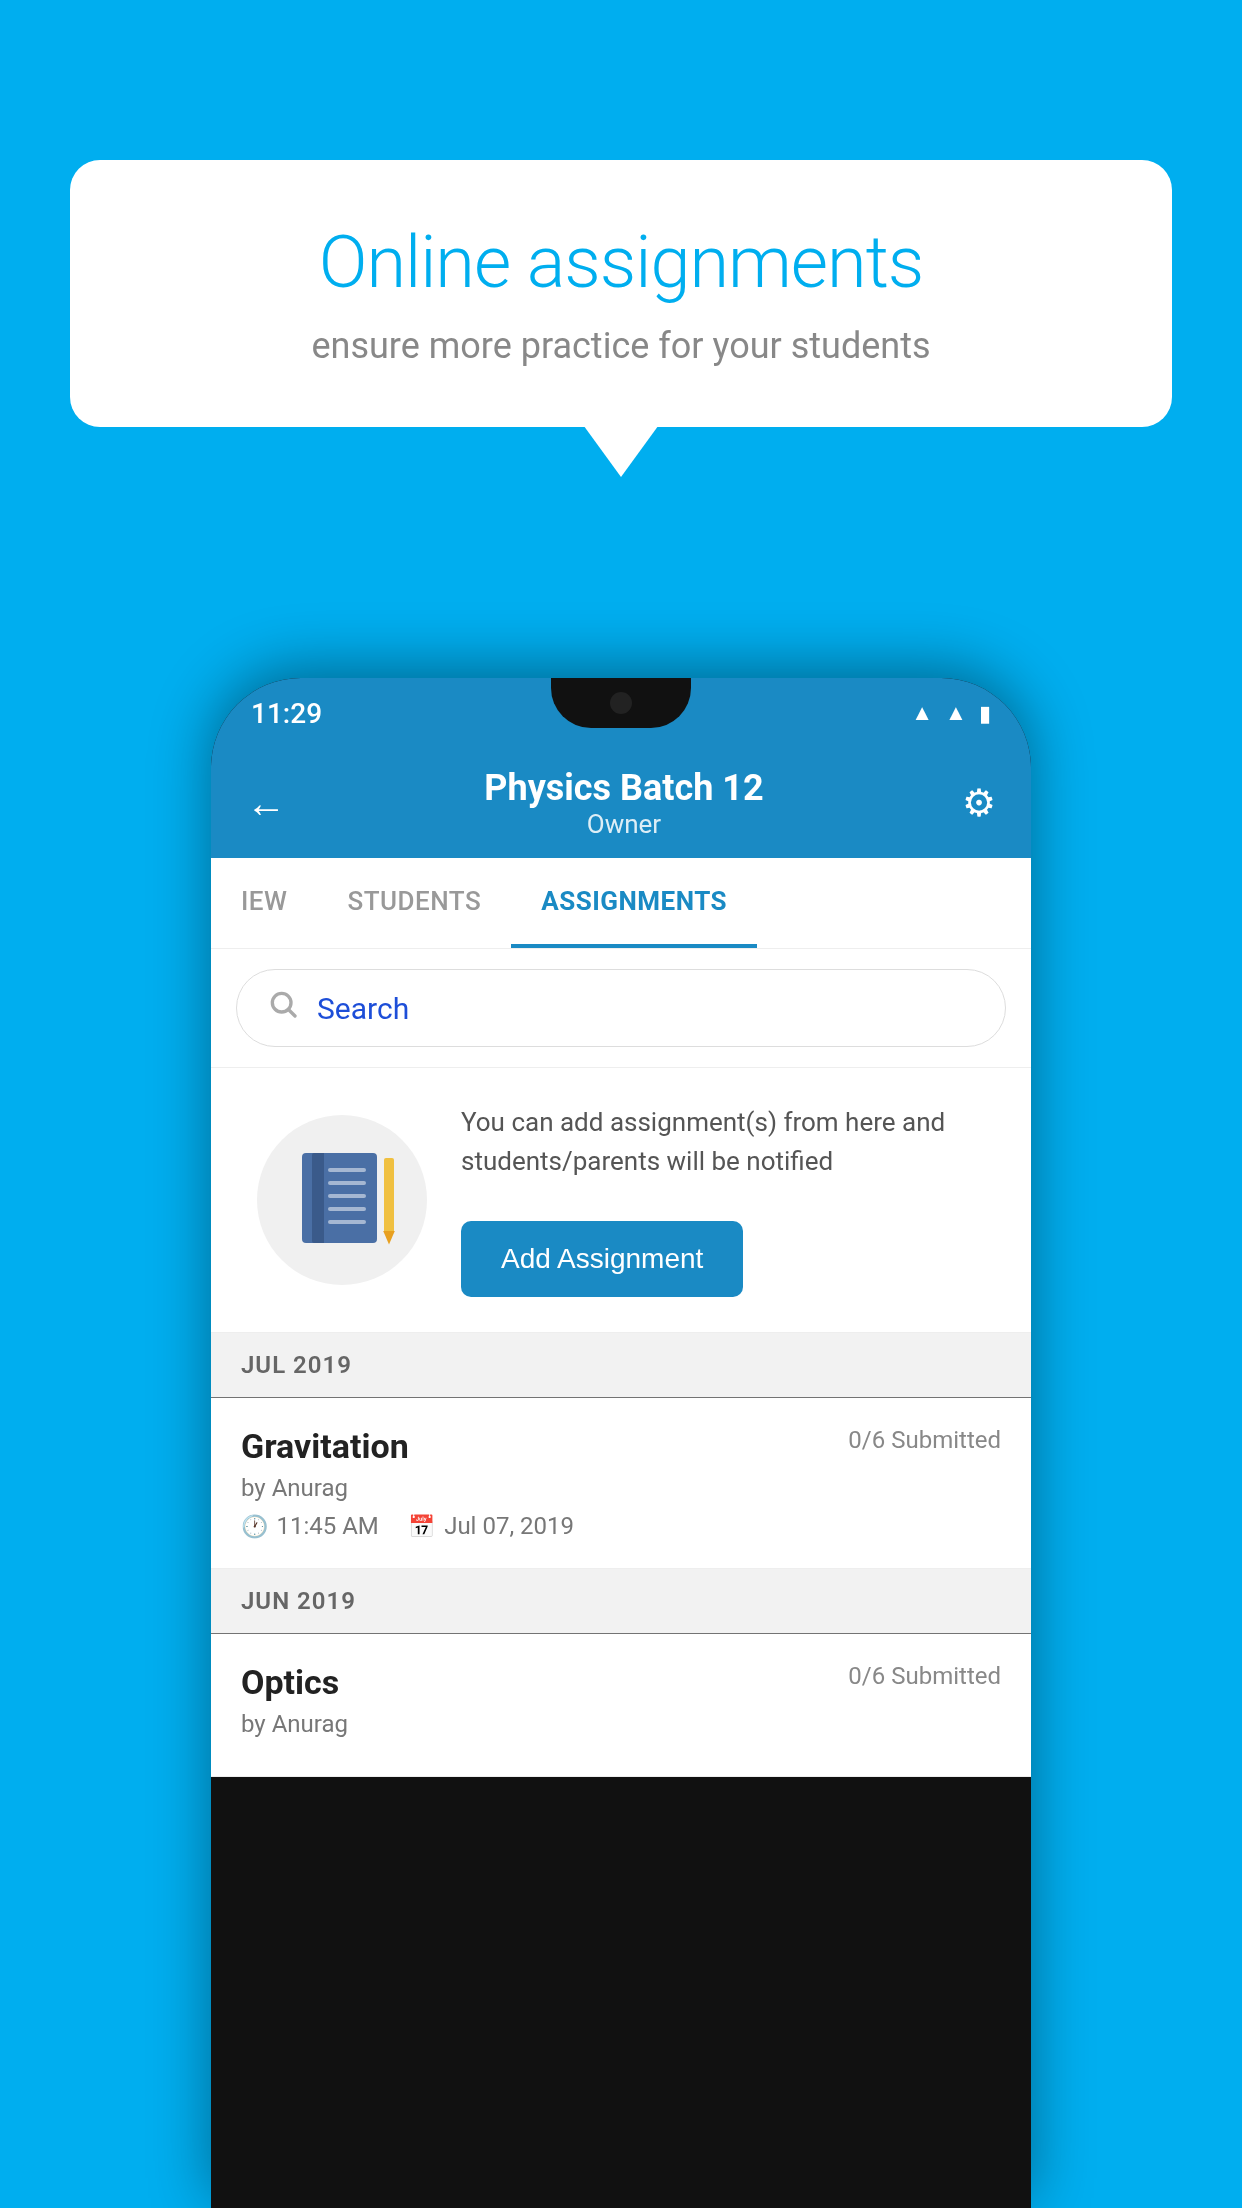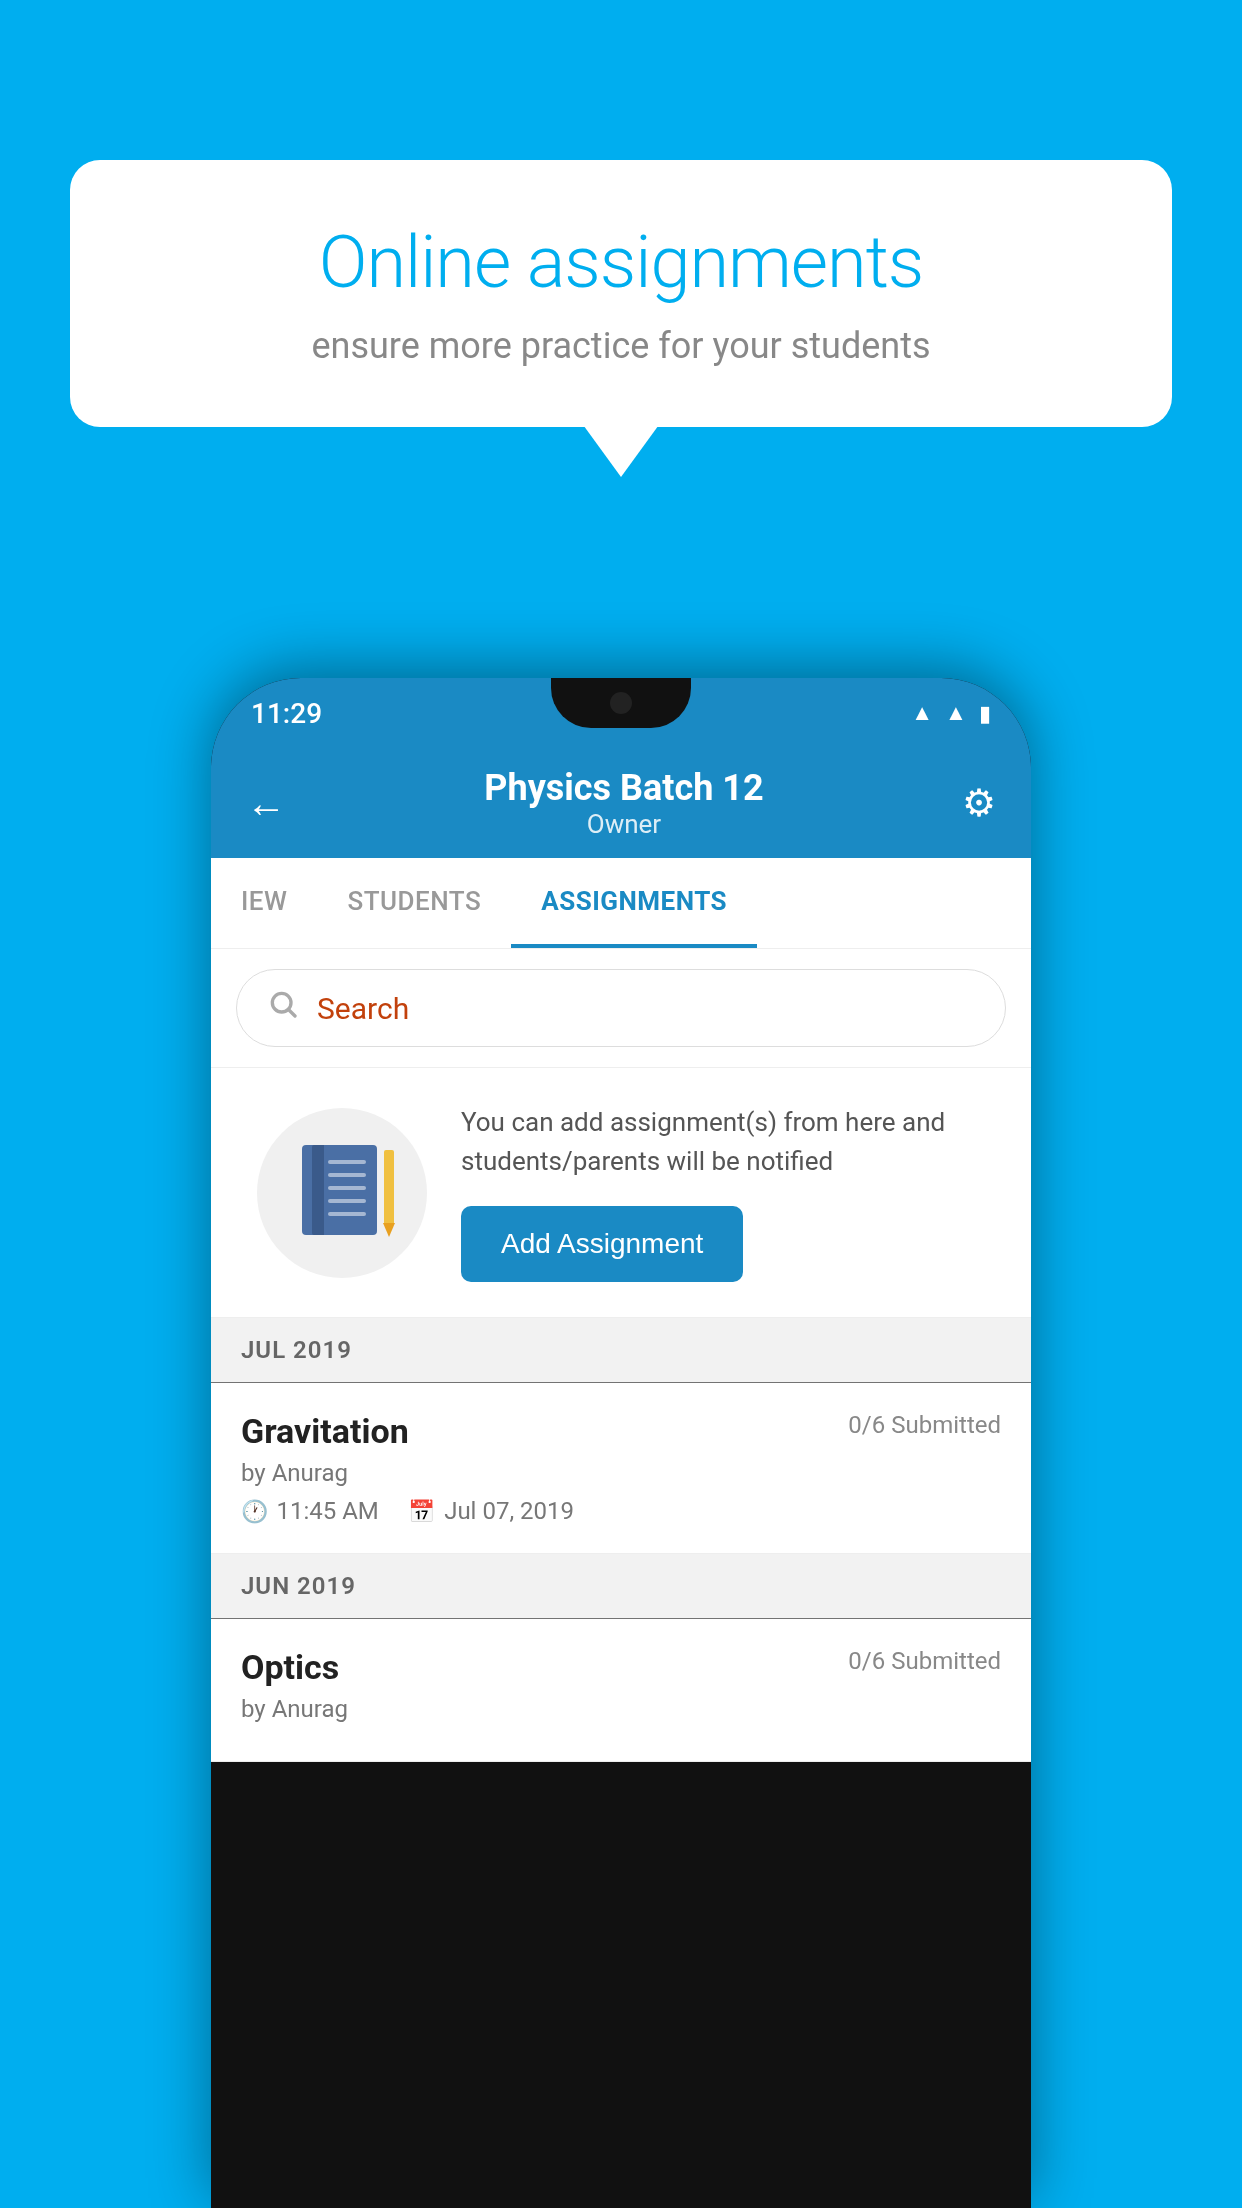--- a/index.html
+++ b/index.html
@@ -186,21 +186,21 @@
       display: flex;
       align-items: center;
       padding: 18px 30px;
       gap: 18px;
     }
     .search-icon-svg {
       color: #aaa;
       font-size: 32px;
     }
     .search-text {
-      color: #c2410c;
+      color: #1d4ed8;
       font-size: 30px;
     }
 
     
     .promo-section {
       background: white;
       padding: 35px 46px;
       display: flex;
       align-items: center;
       gap: 34px;
@@ -282,20 +282,21 @@
     }
     .add-assignment-btn {
       background: #1a8ac4;
       color: white;
       border: none;
       border-radius: 10px;
       padding: 22px 40px;
       font-size: 28px;
       font-weight: 500;
       cursor: pointer;
+      margin-top: 15px;
     }
 
     
     .section-header {
       background: #f2f2f2;
       padding: 18px 30px;
       color: #666;
       font-size: 24px;
       font-weight: 600;
       letter-spacing: 1px;

